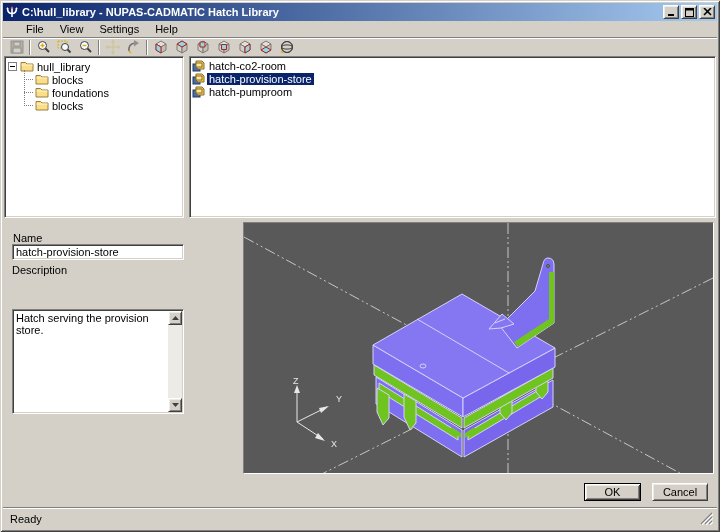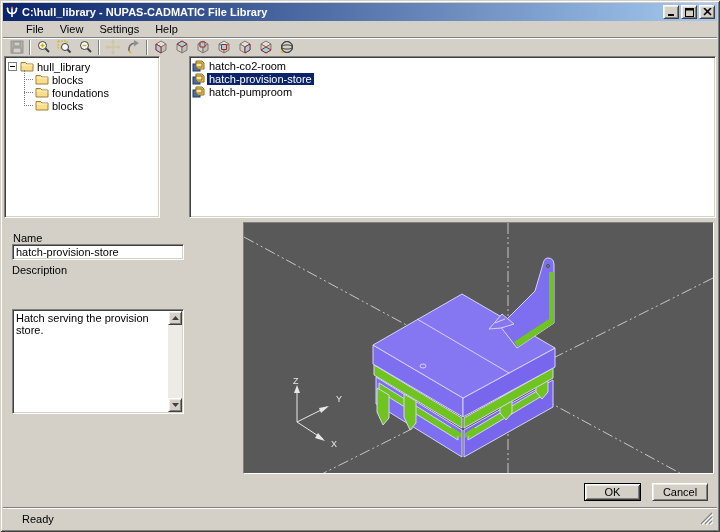--- a/index.html
+++ b/index.html
@@ -23,21 +23,21 @@
     border-bottom:1px solid #808080;background:var(--chrome);}
   .menu-item{padding:2px 8px 0 8px;}
   
   #toolbar{left:3px;top:38px;width:714px;height:18px;display:flex;align-items:center;
     border-top:1px solid #FFF;border-bottom:1px solid #80808000;background:var(--chrome);padding-left:3px;}
   .tb-btn{width:21px;height:17px;display:flex;align-items:center;justify-content:center;background:transparent;border:none;}
   .tb-sep{width:2px;height:15px;border-left:1px solid #808080;border-right:1px solid #FFF;margin:0 2px;}
   
   .sunken{background:#fff;border:1px solid;border-color:#808080 #FFF #FFF #808080;
     box-shadow:inset 1px 1px 0 #404040, inset -1px -1px 0 #D4D0C8;}
-  #tree-pane{left:4px;top:56px;width:156px;height:162px;overflow:hidden;padding:3px 0 0 3px;}
+  #tree-pane{left:4px;top:56px;width:180px;height:162px;overflow:hidden;padding:3px 0 0 3px;}
   #splitter{left:184px;top:56px;width:5px;height:162px;background:var(--chrome);}
   #list-pane{left:189px;top:56px;width:527px;height:162px;overflow:hidden;padding:2px 0 14px 2px;}
   
   .tree-row{display:flex;align-items:center;height:13px;white-space:nowrap;}
   .expander{width:9px;height:9px;border:1px solid #808080;background:#fff;position:relative;margin-right:3px;flex:none;}
   .expander::after{content:'';position:absolute;left:1px;right:1px;top:3px;height:1px;background:#000;}
   .tree-label{margin-left:3px;}
   #tree-children{position:relative;margin-left:16px;}
   #tree-children::before{content:'';position:absolute;left:0;top:-3px;bottom:6px;border-left:1px dotted #808080;}
   #tree-children .tree-row::before{content:'';width:9px;border-top:1px dotted #808080;margin-right:2px;}
@@ -59,35 +59,35 @@
   
   #viewport{left:243px;top:222px;width:471px;height:252px;background:var(--vpbg,#595959);
     border:1px solid;border-color:#808080 #FFF #FFF #808080;}
   
   .btn{position:absolute;height:18px;background:var(--chrome);font-size:11px;line-height:16px;
     border:1px solid;border-color:#FFF #404040 #404040 #FFF;box-shadow:inset 1px 1px 0 #ECEBE5, inset -1px -1px 0 #808080;}
   .btn.default{border:1px solid #000;box-shadow:inset 1px 1px 0 #FFF, inset -1px -1px 0 #404040, inset 2px 2px 0 #ECEBE5, inset -2px -2px 0 #808080;}
   #ok-btn{left:584px;top:483px;width:57px;}
   #cancel-btn{left:652px;top:483px;width:56px;}
   #statusbar{left:3px;top:507px;width:714px;height:22px;border-top:1px solid #808080;
-    box-shadow:inset 0 1px 0 #FFF;background:var(--chrome);display:flex;align-items:center;padding-left:19px;}
+    box-shadow:inset 0 1px 0 #FFF;background:var(--chrome);display:flex;align-items:center;padding-left:7px;}
   #resize-grip{position:absolute;right:4px;bottom:4px;}
 </style>
 </head>
 <body>
 
 <div class="abs" id="titlebar">
   <span style="display:flex;">
     <svg width="14" height="14" viewBox="0 0 14 14">
       <path d="M7 2 V12 M2.5 3 Q2.5 8.5 7 8.5 Q11.5 8.5 11.5 3" stroke="#FFFFFF" stroke-width="1.6" fill="none"></path>
       <path d="M7 1 l-1.6 2.4 h3.2 z" fill="#E04040"></path>
       <path d="M2.5 2 l-1 2 h2 z M11.5 2 l-1 2 h2 z" fill="#FFFFFF"></path>
     </svg>
   </span>
-  <span id="title-text">C:\hull_library - NUPAS-CADMATIC File Library</span>
+  <span id="title-text">C:\hull_library - NUPAS-CADMATIC Hatch Library</span>
   <span class="win-btn">
     <svg width="9" height="9" viewBox="0 0 9 9">
         <rect x="1" y="6" width="6" height="2" fill="#000"></rect>
       </svg>
   </span>
   <span class="win-btn">
     <svg width="9" height="9" viewBox="0 0 9 9">
         <rect x="0.5" y="0.5" width="8" height="8" fill="none" stroke="#000"></rect>
         <rect x="0.5" y="0.5" width="8" height="2" fill="#000"></rect>
       </svg>

